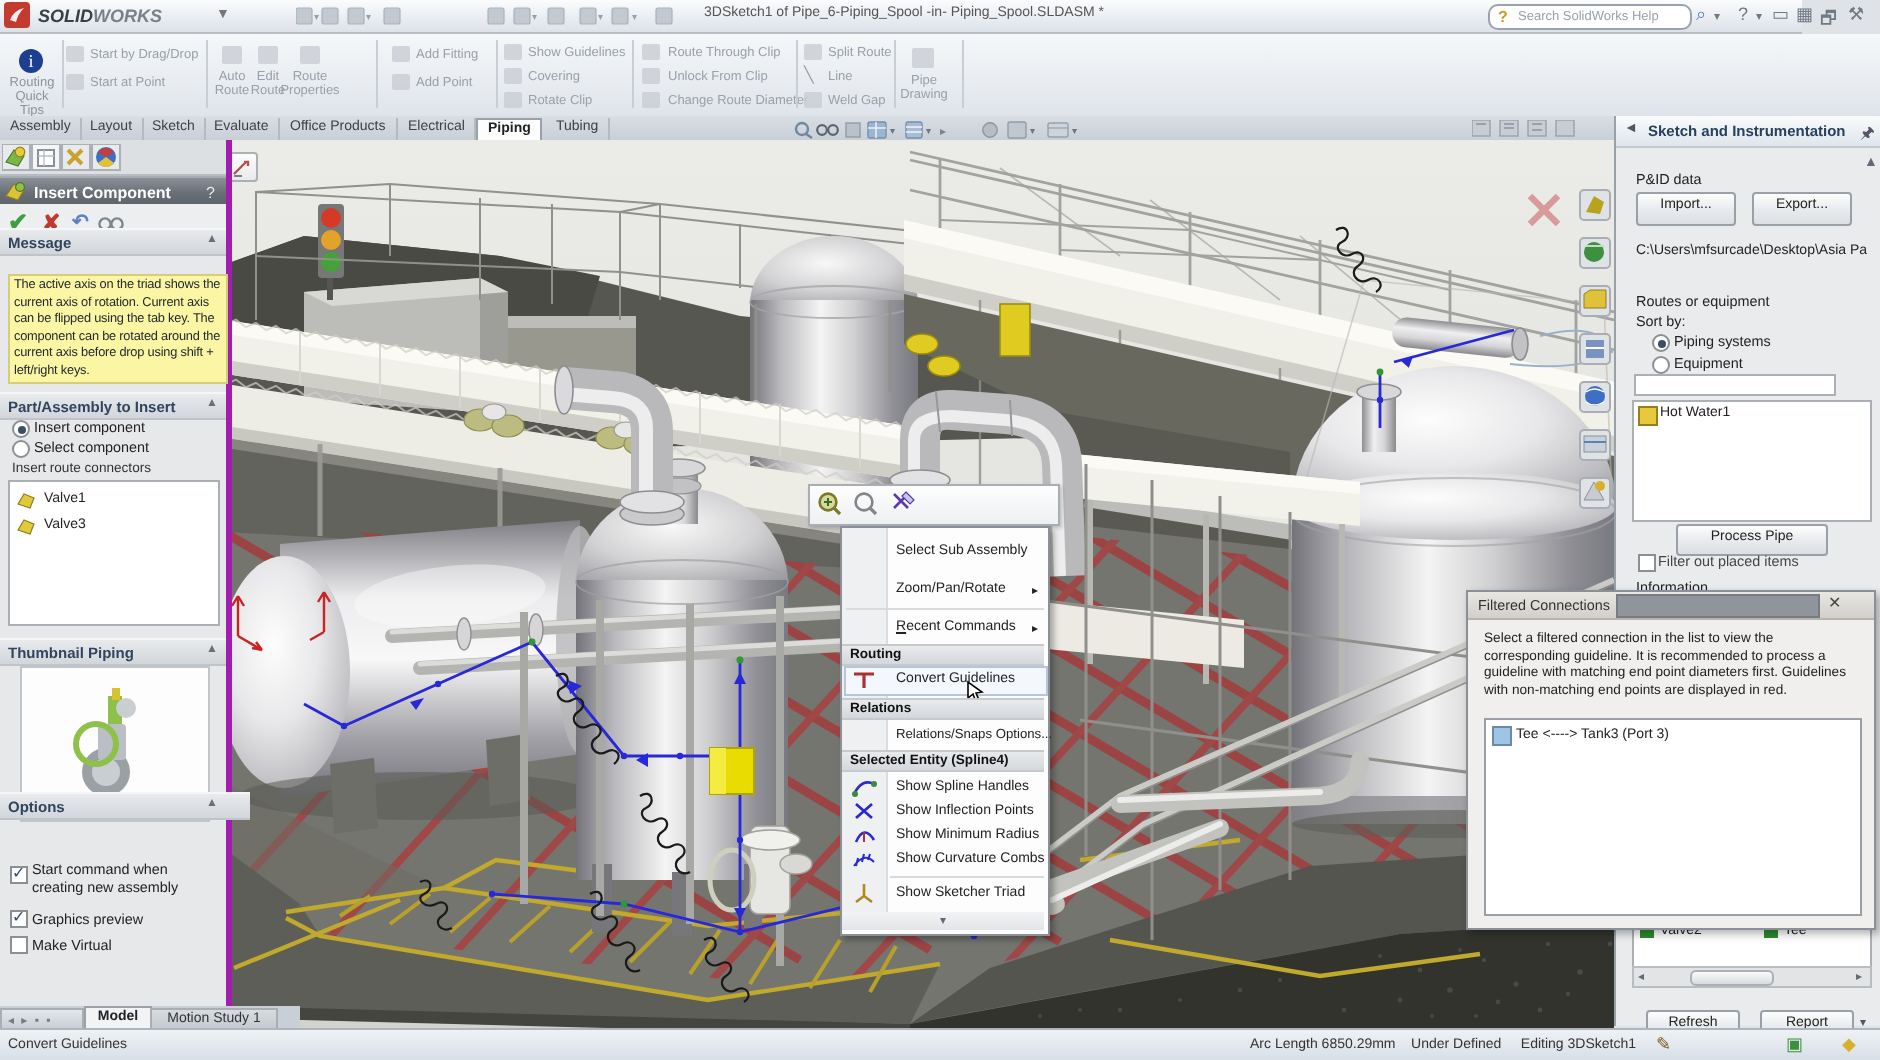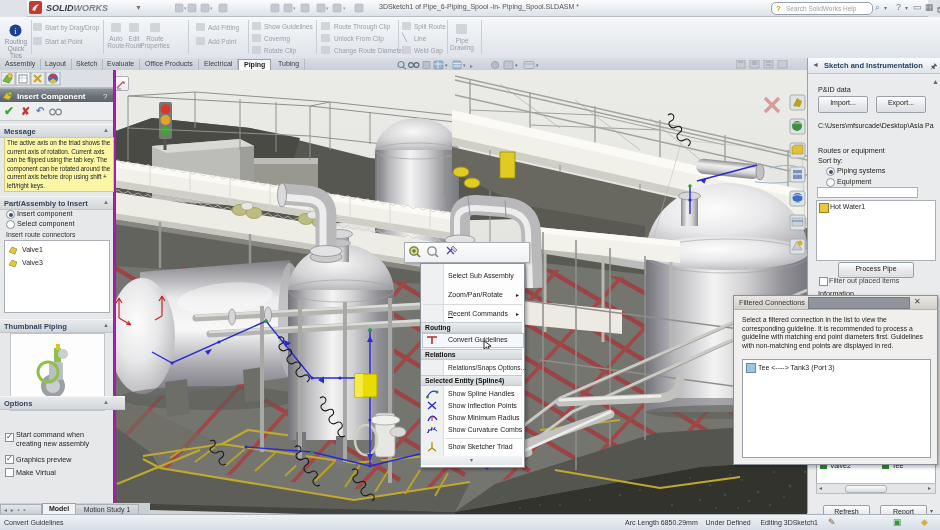--- a/index.html
+++ b/index.html
@@ -2,21 +2,21 @@
 <html><head>
 <meta charset="utf-8">
 <style>
   html,body{margin:0;padding:0;}
   #app{position:relative;width:940px;height:530px;overflow:hidden;
        font-family:"Liberation Sans",sans-serif;background:#dfe3e8;}
   .abs{position:absolute;}
   
   #titlebar{left:0;top:0;width:901px;height:16px;
     background:linear-gradient(#fbfcfd,#e8ecf1 60%,#dde2e9);
-    border-bottom:1px solid #b8bec6;margin-left:27px;}
+    border-bottom:1px solid #b8bec6;}
   #titlebar .ttext{position:absolute;left:300px;top:3px;font-size:7px;color:#555;}
   
   #ribbon{left:0;top:17px;width:940px;height:41px;
     background:linear-gradient(#f5f7f9,#e9edf1 55%,#dfe4ea);}
   .rsep{position:absolute;top:3px;height:34px;width:1px;background:#c9ced5;}
   .rtxt{position:absolute;font-size:6.5px;color:#9aa0a8;white-space:nowrap;}
   .ricon{position:absolute;width:9px;height:8px;background:#c9cdd3;border-radius:1px;opacity:.8;}
   
   #tabrow{left:0;top:58px;width:940px;height:12px;
     background:linear-gradient(#d9dee4,#c9cfd7);border-bottom:1px solid #aab1ba;}
@@ -627,21 +627,21 @@
       <span class="abs" style="left:4px;top:2px;font-size:12px;font-weight:bold;color:#3ca03c;">✔</span>
       <span class="abs" style="left:21px;top:3px;font-size:11px;font-weight:bold;color:#c03a2e;">✘</span>
       <span class="abs" style="left:36px;top:3px;font-size:10px;font-weight:bold;color:#5b82c0;">↶</span>
       <svg class="abs" style="left:49px;top:5px" width="13" height="9">
           <circle cx="3.5" cy="5" r="2.8" fill="none" stroke="#7e858c" stroke-width="1.2"></circle>
           <circle cx="9.5" cy="5" r="2.8" fill="none" stroke="#7e858c" stroke-width="1.2"></circle>
           <path d="M6.3 5 h.6" stroke="#7e858c"></path>
         </svg>
     </div>
 
-    <div class="abs" style="left:0;top:54px;width:113px;height:12px;background:linear-gradient(#e8eaec,#d2d6da);border-top:1px solid #f4f6f8;border-bottom:1px solid #bfc4c9;">
+    <div class="abs" style="left:0;top:44px;width:113px;height:12px;background:linear-gradient(#e8eaec,#d2d6da);border-top:1px solid #f4f6f8;border-bottom:1px solid #bfc4c9;">
       <span class="abs" style="left:4px;top:2px;font-size:7.5px;font-weight:bold;color:#31445e;">Message</span>
       <span class="abs" style="left:103px;top:2px;font-size:6px;color:#6b7076;">▲</span>
     </div>
     <div class="abs" style="left:4px;top:67px;width:104px;height:51px;background:#fbf6a4;border:1px solid #d6cc7e;font-size:6.4px;line-height:8.55px;color:#23282d;padding:1px 2px;letter-spacing:-.1px;">The active axis on the triad shows the current axis of rotation. Current axis can be flipped using the tab key. The component can be rotated around the current axis before drop using shift + left/right keys.</div>
 
     <div class="abs" style="left:0;top:126px;width:113px;height:12px;background:linear-gradient(#e8eaec,#d2d6da);border-top:1px solid #f4f6f8;border-bottom:1px solid #bfc4c9;">
       <span class="abs" style="left:4px;top:2px;font-size:7.5px;font-weight:bold;color:#31445e;">Part/Assembly to Insert</span>
       <span class="abs" style="left:103px;top:2px;font-size:6px;color:#6b7076;">▲</span>
     </div>
     <span class="abs radio on" style="left:6px;top:140px;"></span>

